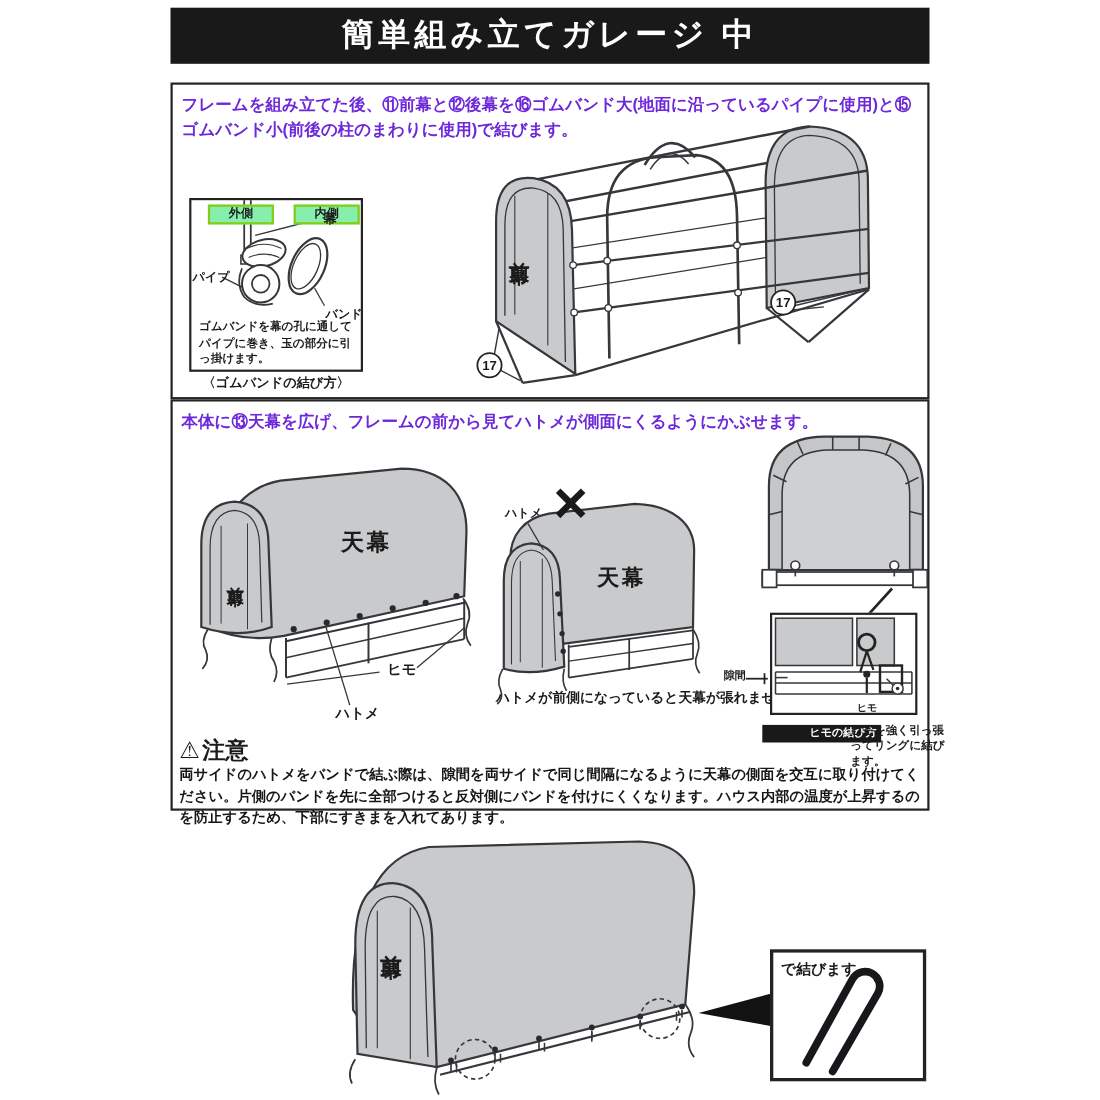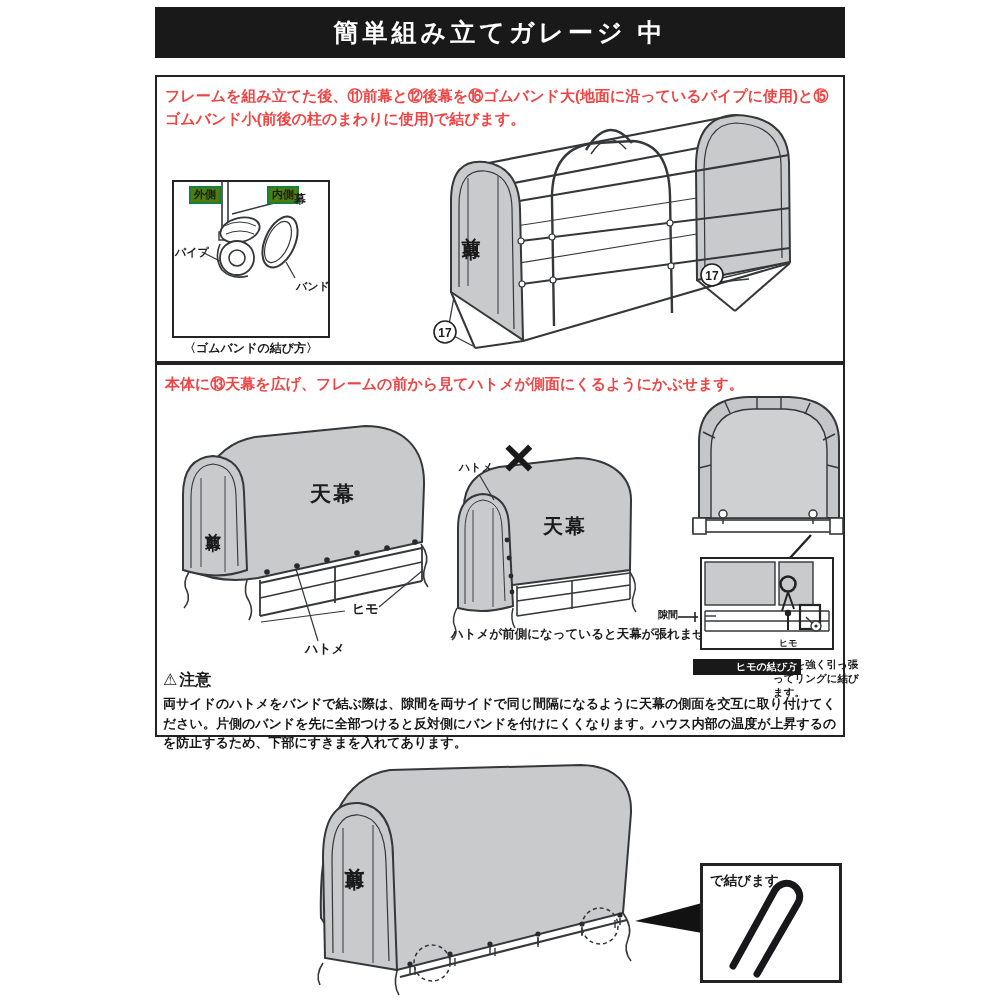--- a/index.html
+++ b/index.html
@@ -2,25 +2,25 @@
 <html><head>
 <meta charset="utf-8">
 <style>
   html,body{margin:0;padding:0;background:#fff;}
   #page{position:relative;width:1000px;height:1000px;background:#fff;overflow:hidden;
         font-family:"Liberation Sans","DejaVu Sans",sans-serif;color:#1b1b1b;}
   .abs{position:absolute;}
   .sec{position:absolute;border:2px solid #232323;background:#fff;box-sizing:border-box;}
   .lbl{position:absolute;font-weight:bold;color:#1b1b1b;white-space:nowrap;line-height:1;}
   .vert{writing-mode:vertical-rl;text-orientation:upright;letter-spacing:3px;}
-  .boxed{border:2px solid #15803d;padding:0 3px;background:#4d7c0f;line-height:1.25;}
-  .instr{position:absolute;font-weight:bold;font-size:15px;line-height:1.55;color:#ef4444;}
+  .boxed{border:2px solid #84cc16;padding:0 17px;background:#86efac;line-height:1.25;}
+  .instr{position:absolute;font-weight:bold;font-size:15px;line-height:1.55;color:#6d28d9;}
   #titlebar{position:absolute;left:155px;top:7px;width:690px;height:51px;background:#191919;}
   #titlebar span{display:block;text-align:center;line-height:51px;color:#fff;
-                 font-size:25px;font-weight:bold;letter-spacing:4px;}
+                 font-size:29px;font-weight:bold;letter-spacing:4px;}
   svg{position:absolute;overflow:visible;}
   .ln{stroke:#35373a;fill:none;}
   .tarp{fill:#c9cacc;stroke:#35373a;}
   .tag{position:absolute;background:#191919;color:#fff;font-weight:bold;
        font-size:10px;line-height:1;padding:3px 4px;}
   .u{text-underline-offset:3px;}
   .caution-body{position:absolute;font-weight:bold;font-size:13px;line-height:1.5;color:#161616;}
   .warn{font-weight:bold;margin-right:2px;}
 </style>
 </head>
@@ -50,20 +50,21 @@
     <ellipse cx="104" cy="60" rx="11" ry="22" transform="rotate(24 104 60)" fill="none" stroke="#35373a" stroke-width="1.2"></ellipse>
     <path class="ln" d="M46,62 Q40,76 48,88 Q58,98 74,94" stroke-width="1.6"></path>
     <line class="ln" x1="28" y1="70" x2="46" y2="79" stroke-width="1.2"></line>
     <line class="ln" x1="121" y1="96" x2="112" y2="80" stroke-width="1.2"></line>
   </svg>
   <div class="lbl boxed" style="left:189px;top:186px;font-size:11px;">外側</div>
   <div class="lbl boxed" style="left:227px;top:186px;font-size:11px;margin-left:40px;">内側</div>
   <div class="lbl" style="left:294px;top:193px;font-size:12px;">幕</div>
   <div class="lbl" style="left:175px;top:247px;font-size:11px;">パイプ</div>
   <div class="lbl" style="left:296px;top:281px;font-size:11px;">バンド</div>
+  <div class="lbl" style="left:181px;top:290px;width:144px;font-size:10.5px;line-height:1.4;white-space:normal;">ゴムバンドを幕の孔に通してパイプに巻き、玉の部分に引っ掛けます。</div>
   <div class="lbl" style="left:168px;top:342px;width:166px;font-size:12px;text-align:center;font-family:Liberation Serif, serif;">〈ゴムバンドの結び方〉</div>
 
   <svg class="abs" style="left:405px;top:108px;" width="435" height="252" viewBox="0 0 435 252">
 
     <path class="tarp" d="M292,172 L291,58 Q291,8 331,7 Q383,9 384,54 L385,154 Z" stroke-width="2"></path>
     <path class="ln" d="M300,167 L299,62 Q299,16 331,15 Q375,17 376,56 L377,150" stroke-width="1.2"></path>
 
     <line class="ln" x1="78" y1="56" x2="331" y2="7" stroke-width="2.2"></line>
     <line class="ln" x1="51" y1="86" x2="293" y2="40" stroke-width="2.2"></line>
     <line class="ln" x1="114" y1="93" x2="384" y2="47" stroke-width="2.2"></line>
@@ -233,21 +234,21 @@
   </svg>
   <svg class="abs" style="left:678px;top:611px;" width="22" height="11" viewBox="0 0 22 11">
     <line x1="0" y1="6" x2="20" y2="6" stroke="#232323" stroke-width="1.6"></line>
     <line x1="17" y1="1" x2="17" y2="11" stroke="#232323" stroke-width="1.6"></line>
   </svg>
   <div class="lbl" style="left:658px;top:610px;font-size:10px;">隙間</div>
   <div class="lbl" style="left:779px;top:639px;font-size:9px;">ヒモ</div>
   <div class="tag" style="left:693px;top:659px;padding-left:43px;">ヒモの結び方</div>
   <div class="lbl" style="left:753px;top:657px;width:92px;font-size:10.5px;line-height:1.35;white-space:normal;margin-left:20px;">ヒモを強く引っ張ってリングに結びます。</div>
 
-  <div class="lbl" style="left:163px;top:672px;font-size:16px;">
+  <div class="lbl" style="left:163px;top:672px;font-size:21px;">
     <span class="warn">⚠</span><span>注意</span>
   </div>
   <div class="caution-body" style="left:163px;top:694px;width:676px;">
     <span class="u">両サイドのハトメをバンドで結ぶ際は、隙間を両サイドで同じ間隔になるように天幕の側面を交互に取り付けてください。片側のバンドを先に全部つけると反対側にバンドを付けにくくなります。</span><span>ハウス内部の温度が上昇するのを防止するため、下部にすきまを入れてあります。</span>
   </div>
 
 
   <svg class="abs" style="left:285px;top:763px;" width="450" height="225" viewBox="0 0 450 225">
     <path class="tarp" d="M36,155 C33,60 60,14 105,7 L296,2 C330,3 347,20 346,50 L338,150 L112,207 L60,190 Z" stroke-width="2"></path>
 

